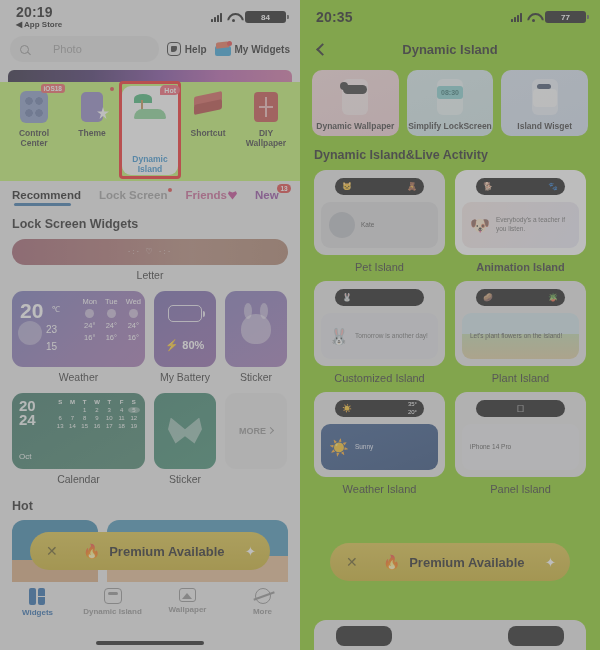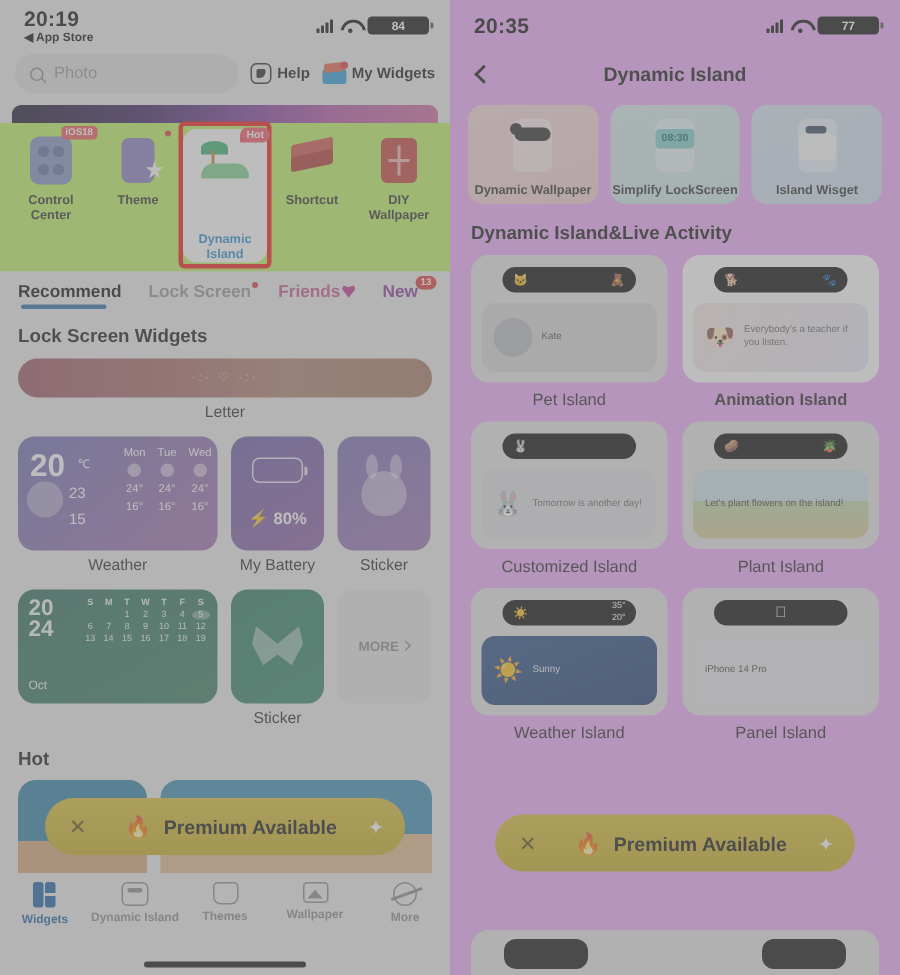--- a/index.html
+++ b/index.html
@@ -5,21 +5,21 @@
   * { box-sizing: border-box; margin: 0; padding: 0; }
   body {
     width: 600px; height: 650px;
     font-family: "Liberation Sans", sans-serif;
     background: #8a8a8a;
     overflow: hidden;
   }
   .stage { position: relative; width: 600px; height: 650px; display: flex; }
   .panel { position: relative; width: 300px; height: 650px; overflow: hidden; }
   .panel.left { background: #ececec; }
-  .panel.right { background: #f0abfc; }
+  .panel.right { background: #84cc16; }
   
   .veil {
     position: absolute; inset: 0; background: #808080; opacity: .52;
     pointer-events: none; z-index: 50;
   }
 
   
   .statusbar {
     height: 34px; display: flex; align-items: center; justify-content: space-between;
     padding: 0 14px 0 16px; position: relative;
@@ -43,21 +43,21 @@
     min-width: 24px; height: 12px; background: #111; border-radius: 3px;
     color: #fff; font-size: 8px; font-weight: 700; display:flex; align-items:center;
     justify-content:center; padding: 0 16px; position: relative;
   }
   .batt::after { content:""; position:absolute; right:-3px; top:4px; width:2px; height:4px; background:#555; border-radius:0 1px 1px 0; }
 
   
   .searchrow { display:flex; align-items:center; gap:8px; padding: 2px 10px 8px; }
   .searchbox {
     flex: 1; height: 26px; background:#e0e0e0; border-radius:13px;
-    display:flex; align-items:center; gap:7px; padding: 0 10px;
+    display:flex; align-items:center; gap:24px; padding: 0 10px;
   }
   .mag { width:9px; height:9px; border:1.4px solid #8c8c8c; border-radius:50%; position:relative; flex:none; }
   .mag::after { content:""; position:absolute; right:-3px; bottom:-2px; width:4px; height:1.4px; background:#8c8c8c; transform: rotate(45deg); }
   .search-ph { font-size: 11px; color:#9b9b9b; }
   .help-btn { display:flex; align-items:center; gap:4px; }
   .help-ic { width:14px; height:14px; border:1.6px solid #2a2a2a; border-radius:4px; position:relative; }
   .help-ic::after { content:""; position:absolute; left:3px; top:3px; width:6px; height:6px; background:#2a2a2a; border-radius:1px 1px 4px 1px; }
   .help-tx { font-size:10px; font-weight:700; color:#1c1c1c; }
   .mw-btn { display:flex; align-items:center; gap:4px; }
   .mw-ic { width:16px; height:14px; position:relative; }
@@ -423,20 +423,21 @@
               <span>12</span>
               <span>13</span>
               <span>14</span>
               <span>15</span>
               <span>16</span>
               <span>17</span>
               <span>18</span>
               <span>19</span>
             </span>
           </div>
+          <div class="cap">Calendar</div>
         </div>
         <div class="g-item g-sq">
           <div class="tile-box butter-t">
               <span class="butter"></span>
             </div>
           <div class="cap">Sticker</div>
         </div>
         <div class="g-item g-sq">
           <div class="tile-box more-t">
               <span>MORE</span>
@@ -463,24 +464,20 @@
       <div class="nav-it on">
         <span class="ni ni-widgets">
             <i></i>
             <i></i>
           </span>
         <span class="nav-lb">Widgets</span>
       </div>
       <div class="nav-it">
         <span class="ni ni-island"></span>
         <span class="nav-lb">Dynamic Island</span>
-      </div>
-      <div class="nav-it">
-        <span class="ni ni-shirt"></span>
-        <span class="nav-lb">Themes</span>
       </div>
       <div class="nav-it">
         <span class="ni ni-wall"></span>
         <span class="nav-lb">Wallpaper</span>
       </div>
       <div class="nav-it">
         <span class="ni ni-more"></span>
         <span class="nav-lb">More</span>
       </div>
     </div>

